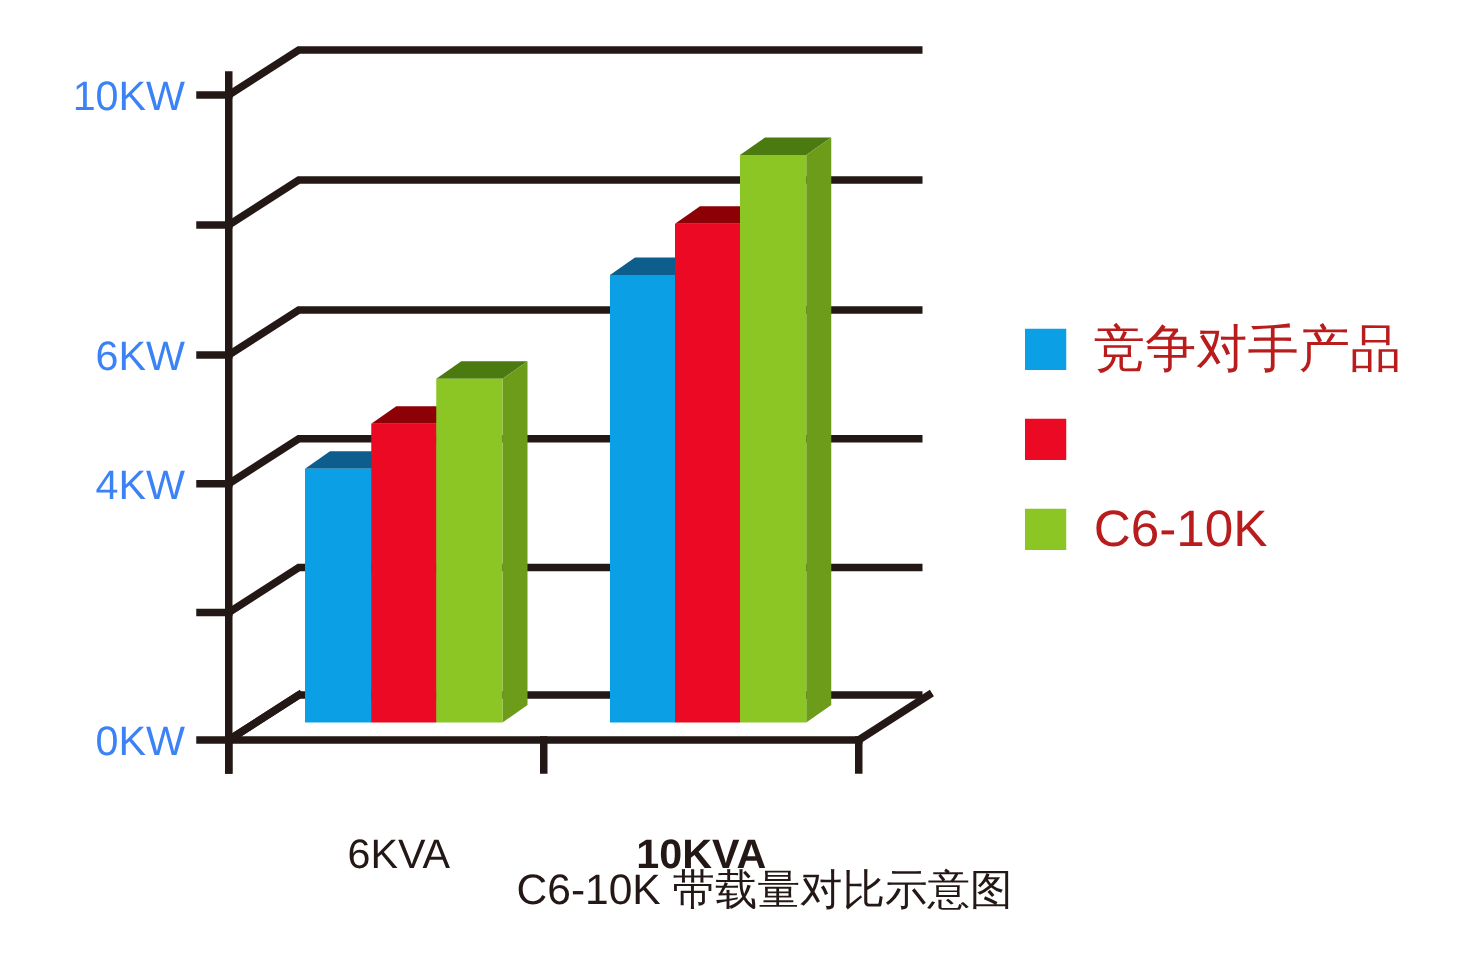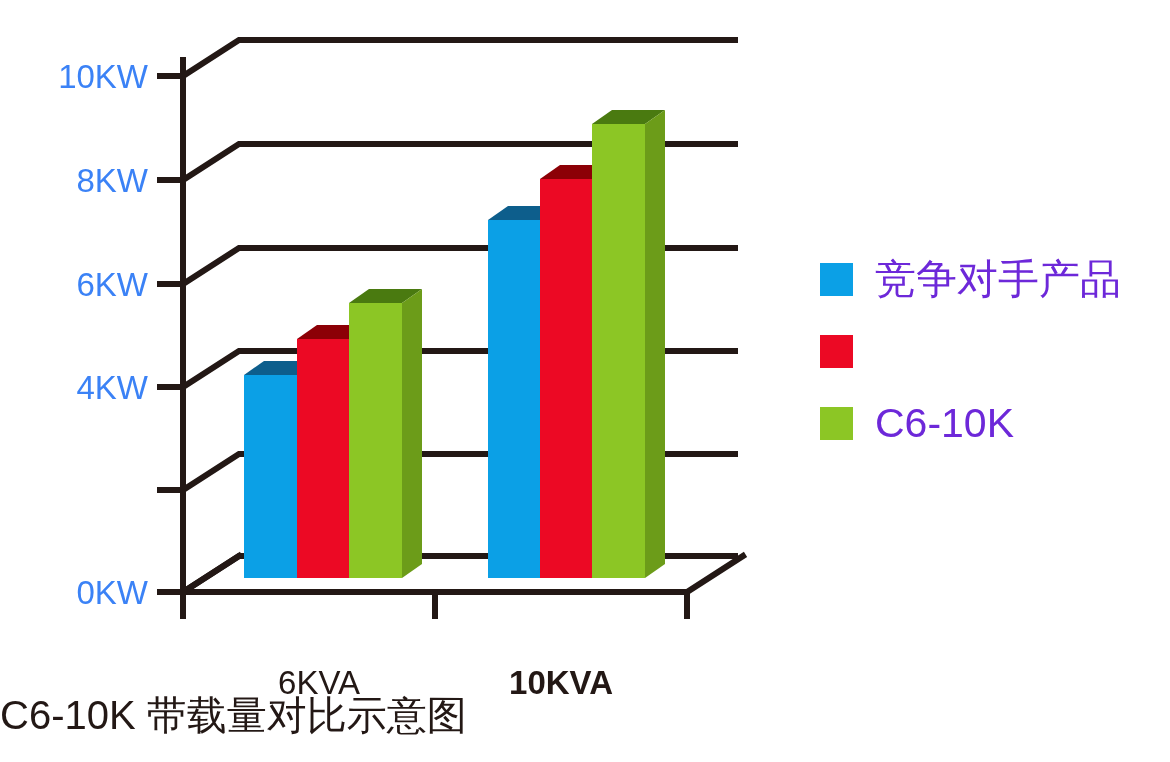--- a/index.html
+++ b/index.html
@@ -15,26 +15,26 @@
     text-align:right;white-space:nowrap;line-height:1;
   }
   .xcat-label{
     position:absolute;font-size:33px;color:#231815;
     text-align:center;white-space:nowrap;line-height:1;margin-top:45px;
   }
   .legend{position:absolute;left:820px;top:243px;}
   .legend-row{display:flex;align-items:center;height:72px;}
   .legend-swatch{width:33px;height:33px;flex:0 0 33px;}
   .legend-text{
-    margin-left:22px;font-size:41px;color:#6d28d9;
+    margin-left:22px;font-size:41px;color:#b91c1c;
     white-space:nowrap;line-height:1;
   }
   .caption{
     position:absolute;left:0;top:695px;width:810px;
-    text-align:left;font-size:40px;color:#231815;
+    text-align:right;font-size:34px;color:#231815;
     white-space:nowrap;line-height:1;
   }
 </style>
 </head>
 <body>
 
 <div id="chart-root">
 
   <svg class="svg-layer" width="1170" height="762" viewBox="0 0 1170 762">
 
@@ -107,21 +107,20 @@
       <path d="M160,76 L183,76"></path>
       <path d="M160,180 L183,180"></path>
       <path d="M160,284 L183,284"></path>
       <path d="M160,387 L183,387"></path>
       <path d="M160,490 L183,490"></path>
       <path d="M160,592 L183,592"></path>
     </g>
   </svg>
 
   <div class="ytick-label" style="left:0;top:60px;width:148px;">10KW</div>
-  <div class="ytick-label" style="left:0;top:164px;width:148px;">8KW</div>
   <div class="ytick-label" style="left:0;top:268px;width:148px;">6KW</div>
   <div class="ytick-label" style="left:0;top:371px;width:148px;">4KW</div>
   <div class="ytick-label" style="left:0;top:576px;width:148px;">0KW</div>
 
   <div class="xcat-label" style="left:209px;top:621px;width:220px;">6KVA</div>
   <div class="xcat-label" style="left:451px;top:621px;width:220px;font-weight:bold;">10KVA</div>
 
   <div class="legend">
     <div class="legend-row">
       <span class="legend-swatch" style="background:#0BA0E6;"></span>

